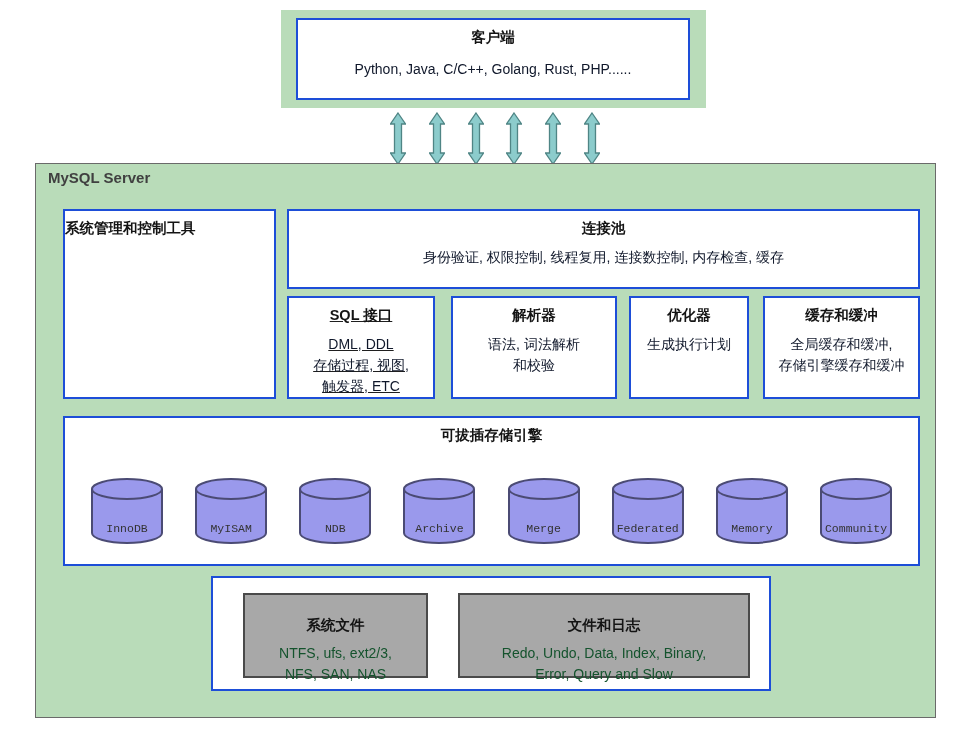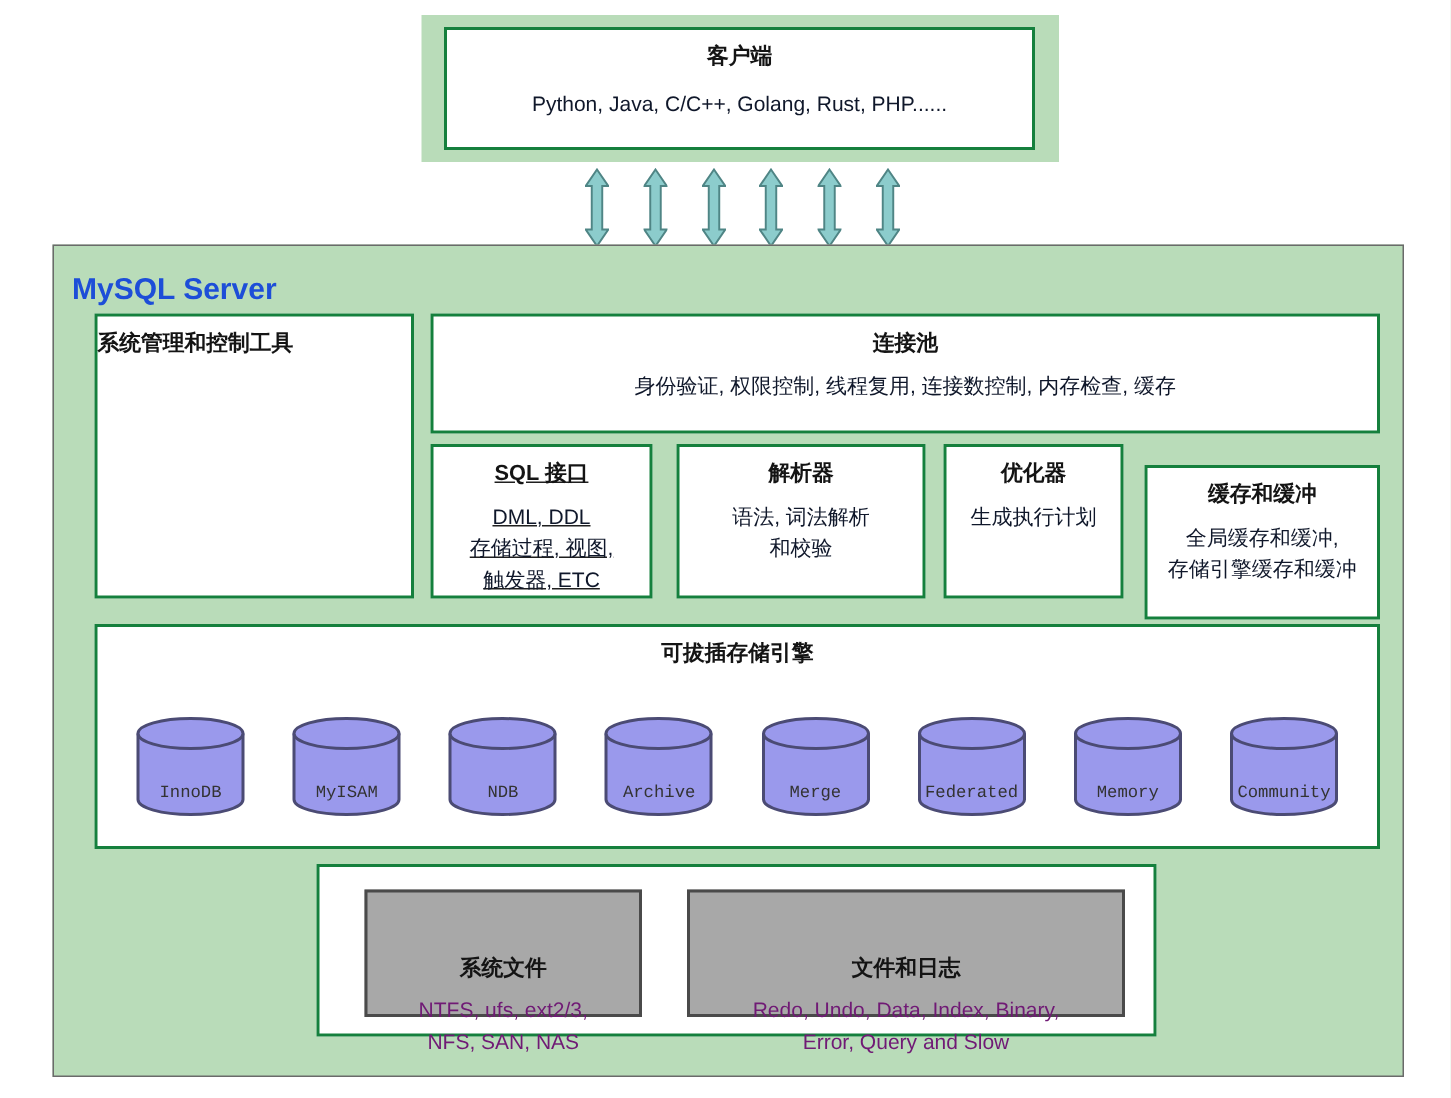--- a/index.html
+++ b/index.html
@@ -16,68 +16,68 @@
   .client-panel {
     position:absolute; left:281px; top:10px; width:425px; height:98px;
     background:var(--panel_green,#b9dcb9);
   }
   .server-panel {
     position:absolute; left:35px; top:163px; width:901px; height:555px;
     background:var(--panel_green,#b9dcb9);
     border:1px solid #6a6a6a;
   }
   .server-label {
-    position:absolute; left:12px; top:18px;
-    font-weight:bold; font-size:20px; color:#1d4ed8;
+    position:absolute; left:12px; top:5px;
+    font-weight:bold; font-size:15px; color:#404040;
   }
   
   .box {
-    background:#ffffff; border:2px solid #15803d; text-align:center;
+    background:#ffffff; border:2px solid #1d4ed8; text-align:center;
   }
   .box-title { font-weight:bold; font-size:14.5px; padding-top:8px; color:#141414; }
   .box-body  { font-size:14px; line-height:1.5; white-space:pre-line; margin-top:9px; color:#0f172a; }
   .client-box { position:absolute; left:15px; top:8px; width:394px; height:82px; }
   .client-box .box-body { margin-top:12px; }
 
   
   .arrows {
     position:absolute; left:390px; top:112px; width:210px; height:53px;
     display:flex; justify-content:space-between; align-items:center;
   }
   .arrow-svg path { fill:var(--arrow_teal,#8ccccc); stroke:#4f8585; stroke-width:1.3; }
 
   
   .tools   { position:absolute; left:27px;  top:45px;  width:213px; height:190px; display:flex; flex-direction:row; }
   .tools .box-body { margin-top:auto; padding-bottom:16px; }
   .pool    { position:absolute; left:251px; top:45px;  width:633px; height:80px; }
   .sqlbox  { position:absolute; left:251px; top:132px; width:148px; height:103px;text-decoration:underline; }
   .parser  { position:absolute; left:415px; top:132px; width:166px; height:103px; }
   .optim   { position:absolute; left:593px; top:132px; width:120px; height:103px; }
-  .cache   { position:absolute; left:727px; top:132px; width:157px; height:103px;margin-top:14px; }
+  .cache   { position:absolute; left:727px; top:132px; width:157px; height:103px; }
 
   .engines { position:absolute; left:27px; top:252px; width:857px; height:150px; }
   .cyl-row {
     position:absolute; left:25px; right:25px; top:60px;
     display:flex; justify-content:space-between;
   }
   .cylinder { position:relative; width:74px; height:66px; }
   .cylinder svg { display:block; }
   .cylinder path, .cylinder ellipse { fill:var(--cylinder_purple,#9a99ec); stroke:#4b4b74; stroke-width:2; }
   .cyl-label {
     position:absolute; left:0; right:0; bottom:9px;
     font-size:11.5px; color:#333; text-align:center;font-family:Liberation Mono, monospace;
   }
 
   .files-wrap { position:absolute; left:175px; top:412px; width:560px; height:115px; }
   .graybox {
     position:absolute; background:var(--box_gray,#a8a8a8);
     border:2px solid #4a4a4a; text-align:center;
   }
-  .graybox .box-title { padding-top:7px;margin-top:34px; }
-  .graybox .box-body  { margin-top:8px; color:#701a75; }
+  .graybox .box-title { padding-top:21px; }
+  .graybox .box-body  { margin-top:8px; color:#14532d; }
   .sysfiles { left:30px;  top:15px; width:185px; height:85px; }
   .logs     { left:245px; top:15px; width:292px; height:85px; }
 </style>
 </head>
 <body>
 
 <div class="canvas">
 
   <div class="client-panel">
     <div class="box client-box">

